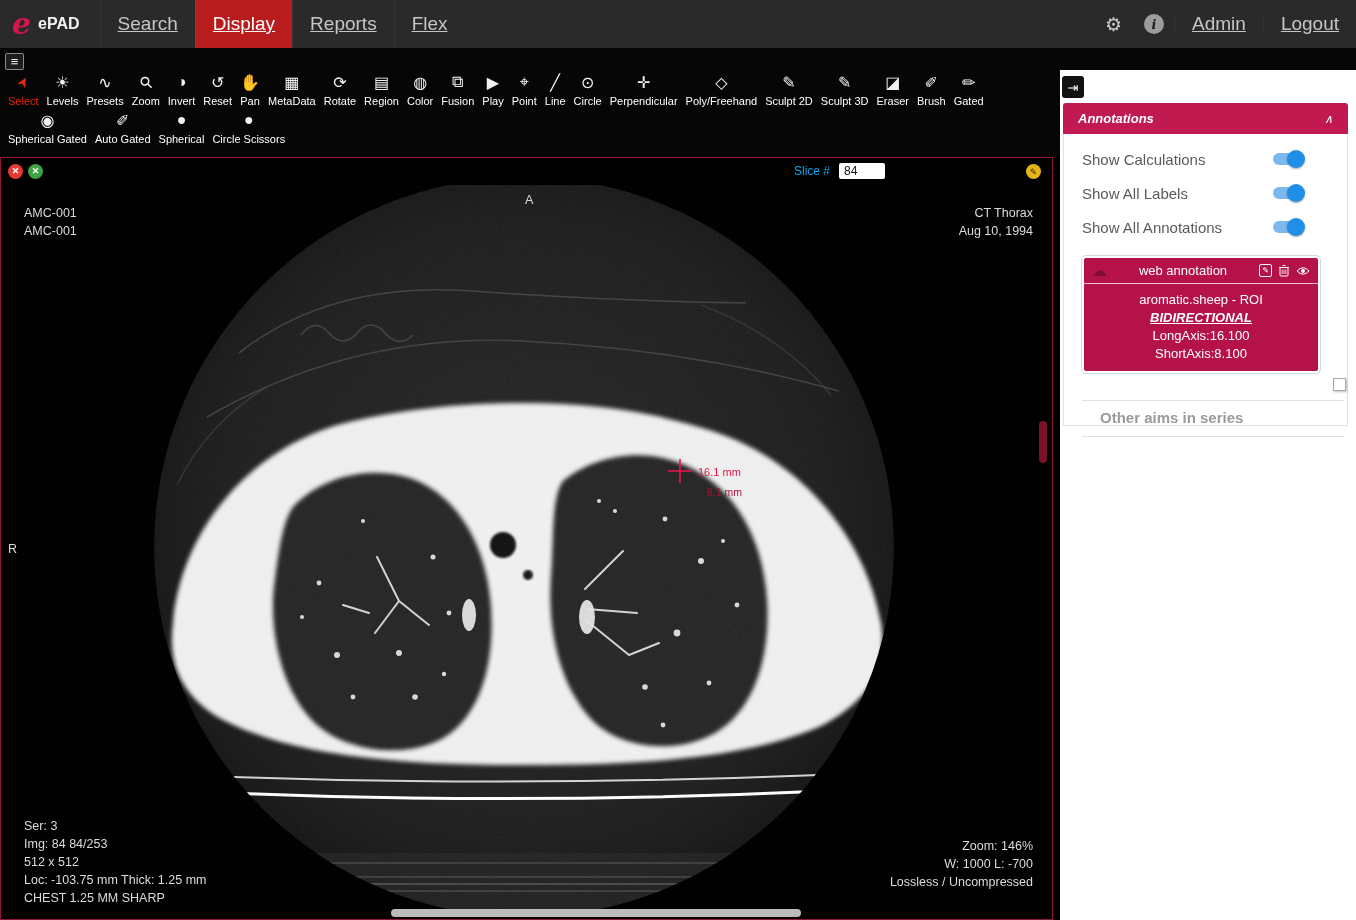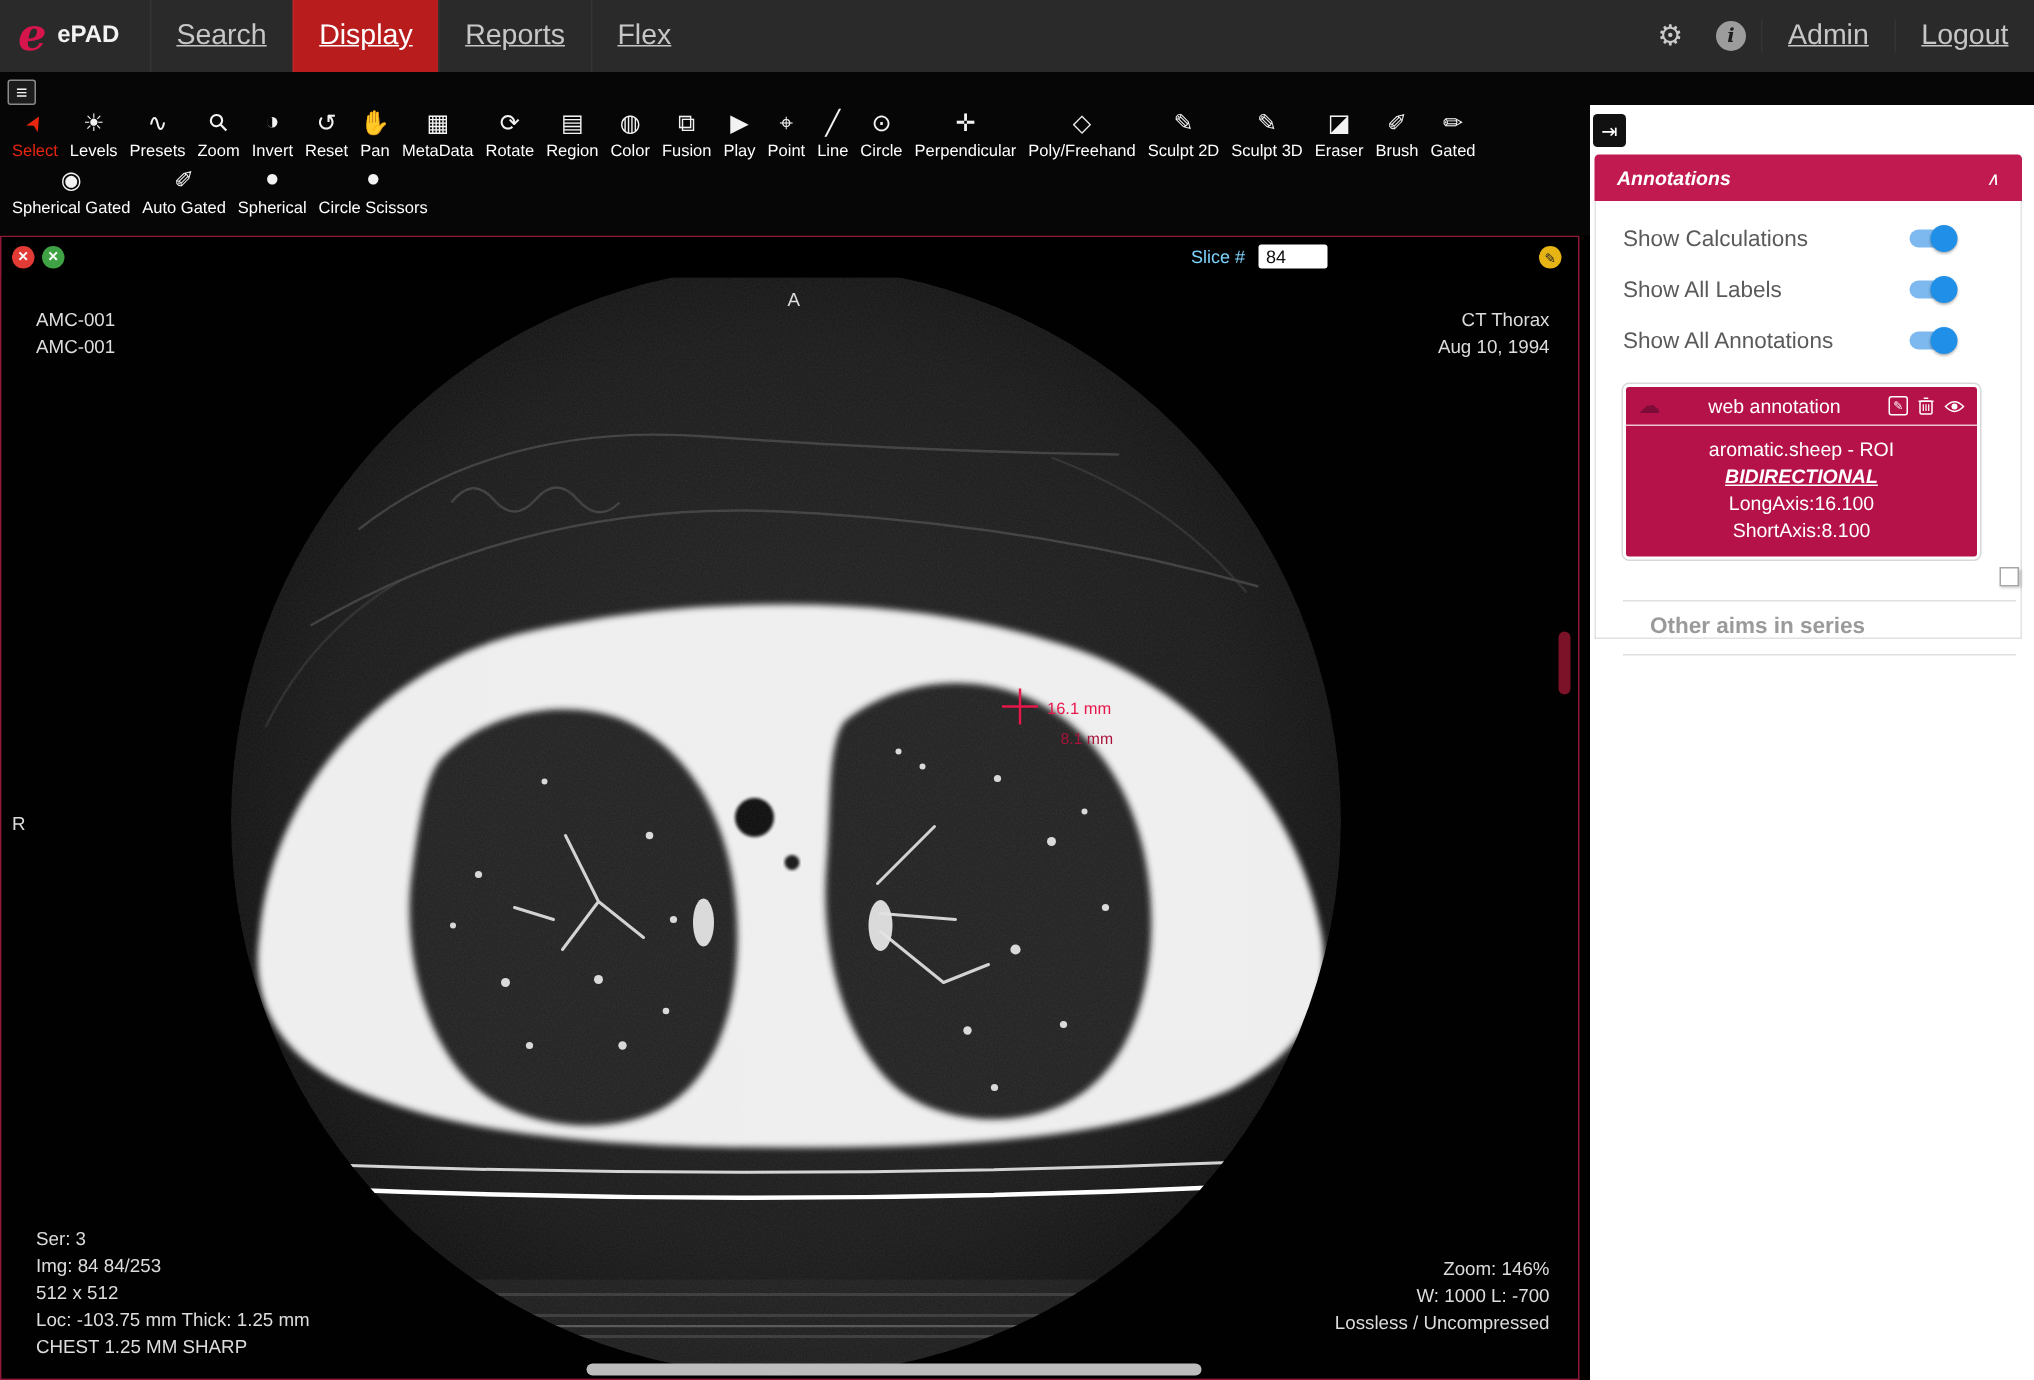--- a/index.html
+++ b/index.html
@@ -39,21 +39,21 @@
   .glyph.zoomg { transform:rotate(-45deg); }
 
   
   .viewer { position:absolute; left:0; top:157px; width:1053px; height:763px; background:#000;
             border:1px solid #8e1838; z-index:5; }
   .vheader { position:relative; height:26px; display:flex; align-items:center; padding:0 7px; }
   .circ-ic { width:15px; height:15px; border-radius:50%; display:flex; align-items:center;
              justify-content:center; color:#fff; font-size:9px; font-weight:bold; cursor:pointer; }
   .ic-red { background:#e23b36; }
   .ic-green { background:#3fa244; margin-left:5px; }
-  .slice-label { position:absolute; left:793px; color:#7dd3fc; font-size:12px; }
+  .slice-label { position:absolute; left:793px; color:#0ea5e9; font-size:12px; }
   .slice-input { position:absolute; left:838px; top:5px; width:46px; height:16px; border:none;
                  border-radius:2px; background:#fff; color:#111; font-size:12px; padding:0 5px;
                  font-family:"Liberation Sans", sans-serif; }
   .ic-yellow { position:absolute; right:11px; top:6px; width:15px; height:15px; border-radius:50%;
                background:#e7b416; color:#222; font-size:9px; display:flex; align-items:center;
                justify-content:center; cursor:pointer; }
   .ct-svg { position:absolute; left:0; top:27px; }
   .ov { position:absolute; color:#dcdcdc; font-size:12.5px; line-height:18px; z-index:6; }
   .ov.r { text-align:right; }
   .vscroll { position:absolute; right:5px; top:263px; width:8px; height:42px; background:#7c1228;

